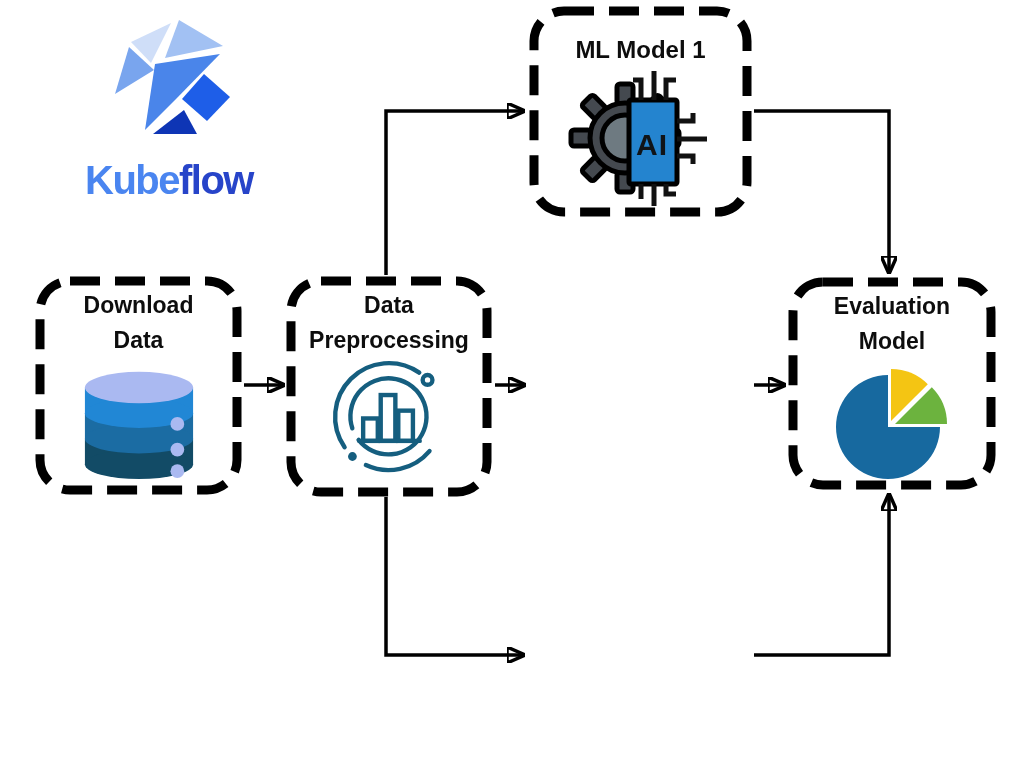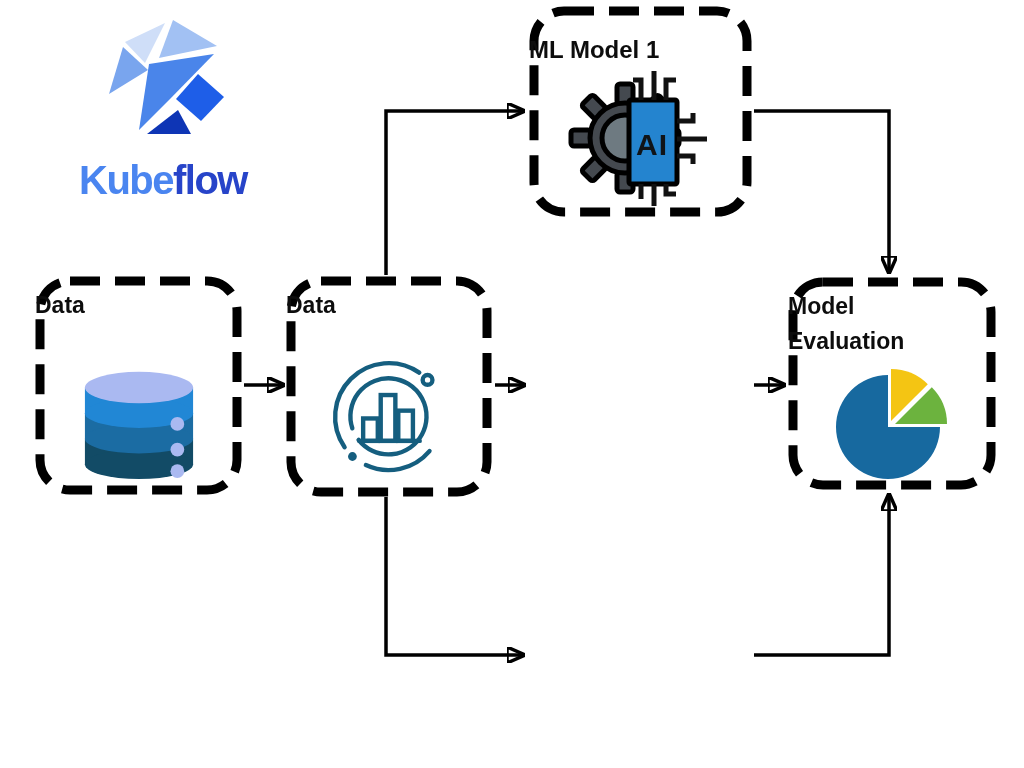--- a/index.html
+++ b/index.html
@@ -1,27 +1,27 @@
 <!DOCTYPE html>
 <html><head>
 <meta charset="utf-8">
 <style>
   html,body{margin:0;padding:0;background:#fff;}
   .canvas{position:relative;width:1024px;height:768px;background:#fff;overflow:hidden;
           font-family:"Liberation Sans",sans-serif;}
   .node{position:absolute;}
   .frame{position:absolute;left:0;top:0;}
   .frame rect{fill:none;stroke:#000;stroke-width:9;stroke-dasharray:30 15;}
-  .title{position:absolute;left:0;right:0;top:12px;text-align:left;
+  .title{position:absolute;left:0;right:0;top:12px;text-align:center;
          font-weight:700;font-size:23px;line-height:35px;color:#0d0d0d;}
   .ml-title{top:26px;font-size:24px;}
   .icon{position:absolute;}
   .arrows{position:absolute;left:0;top:0;pointer-events:none;}
   .arrows path{stroke:#000;stroke-width:3.5;fill:none;}
-  .logo{position:absolute;left:63px;top:8px;width:200px;height:200px;}
+  .logo{position:absolute;left:69px;top:8px;width:200px;height:200px;}
   .logo-mark{position:absolute;left:38px;top:6px;}
   .logo-word{position:absolute;left:0;top:150px;width:200px;text-align:center;
              font-weight:700;font-size:40px;letter-spacing:-1.5px;}
 </style>
 </head>
 <body>
 
 <div class="canvas">
 
   <svg width="0" height="0" style="position:absolute" aria-hidden="true">
@@ -83,20 +83,21 @@
     <path d="M386,497 V655 H524" marker-end="url(#ah)"></path>
     <path d="M754,111 H889 V273" marker-end="url(#ah)"></path>
     <path d="M754,655 H889 V494" marker-end="url(#ah)"></path>
   </svg>
 
   <div class="node" style="left:35px;top:276px;width:207px;height:219px">
     <svg class="frame" width="207" height="219">
       <rect x="5" y="5" width="197" height="209" rx="30"></rect>
     </svg>
     <div class="title">
+      <div>Download</div>
       <div>Data</div>
     </div>
     <svg class="icon" style="left:40px;top:86px" width="128" height="118" viewBox="0 0 130 120">
       <g fill="#124b66">
           <rect x="10" y="78" width="110" height="26"></rect>
           <ellipse cx="65" cy="104" rx="55" ry="15"></ellipse>
         </g>
       <g fill="#1b6ca3">
           <rect x="10" y="52" width="110" height="26"></rect>
           <ellipse cx="65" cy="78" rx="55" ry="15"></ellipse>
@@ -113,20 +114,21 @@
       </g>
     </svg>
   </div>
 
   <div class="node" style="left:286px;top:276px;width:206px;height:221px">
     <svg class="frame" width="206" height="221">
       <rect x="5" y="5" width="196" height="211" rx="30"></rect>
     </svg>
     <div class="title">
       <div>Data</div>
+      <div>Preprocessing</div>
     </div>
     <svg class="icon" style="left:40px;top:80px" width="127" height="121" viewBox="0 0 130 124">
       <g fill="none" stroke-width="4.5" stroke-linecap="round" stroke="#155e7f">
         <path d="M33.3,86 A39,39 0 1 0 26.9,74.1"></path>
         <path d="M95.5,17 A55,55 0 0 0 19,93.5"></path>
         <path d="M40.8,111.8 A55,55 0 0 0 106,97.4"></path>
         <circle cx="104" cy="24.5" r="5" fill="#fff"></circle>
         <rect x="38" y="64" width="15" height="23" fill="#fff"></rect>
         <rect x="56" y="40" width="15" height="47" fill="#fff"></rect>
         <rect x="74" y="56" width="15" height="31" fill="#fff"></rect>
@@ -146,22 +148,22 @@
       </svg>
   </div>
 
 
 
   <div class="node" style="left:788px;top:277px;width:208px;height:213px">
     <svg class="frame" width="208" height="213">
       <rect x="5" y="5" width="198" height="203" rx="30"></rect>
     </svg>
     <div class="title">
+      <div>Evaluation</div>
       <div>Model</div>
-      <div>Evaluation</div>
     </div>
     <svg class="icon" style="left:42px;top:84px" width="124" height="124" viewBox="0 0 124 124">
       <g transform="translate(58,66)">
         <path d="M0,0 L0,-52 A52,52 0 1 0 52,0 Z" fill="#17699f"></path>
       </g>
       <g transform="translate(61,60)">
         <path d="M0,0 L0,-52 A52,52 0 0 1 36.8,-36.8 Z" fill="#f4c513"></path>
       </g>
       <g transform="translate(65,63)">
         <path d="M0,0 L36.8,-36.8 A52,52 0 0 1 52,0 Z" fill="#6cb33e"></path>

